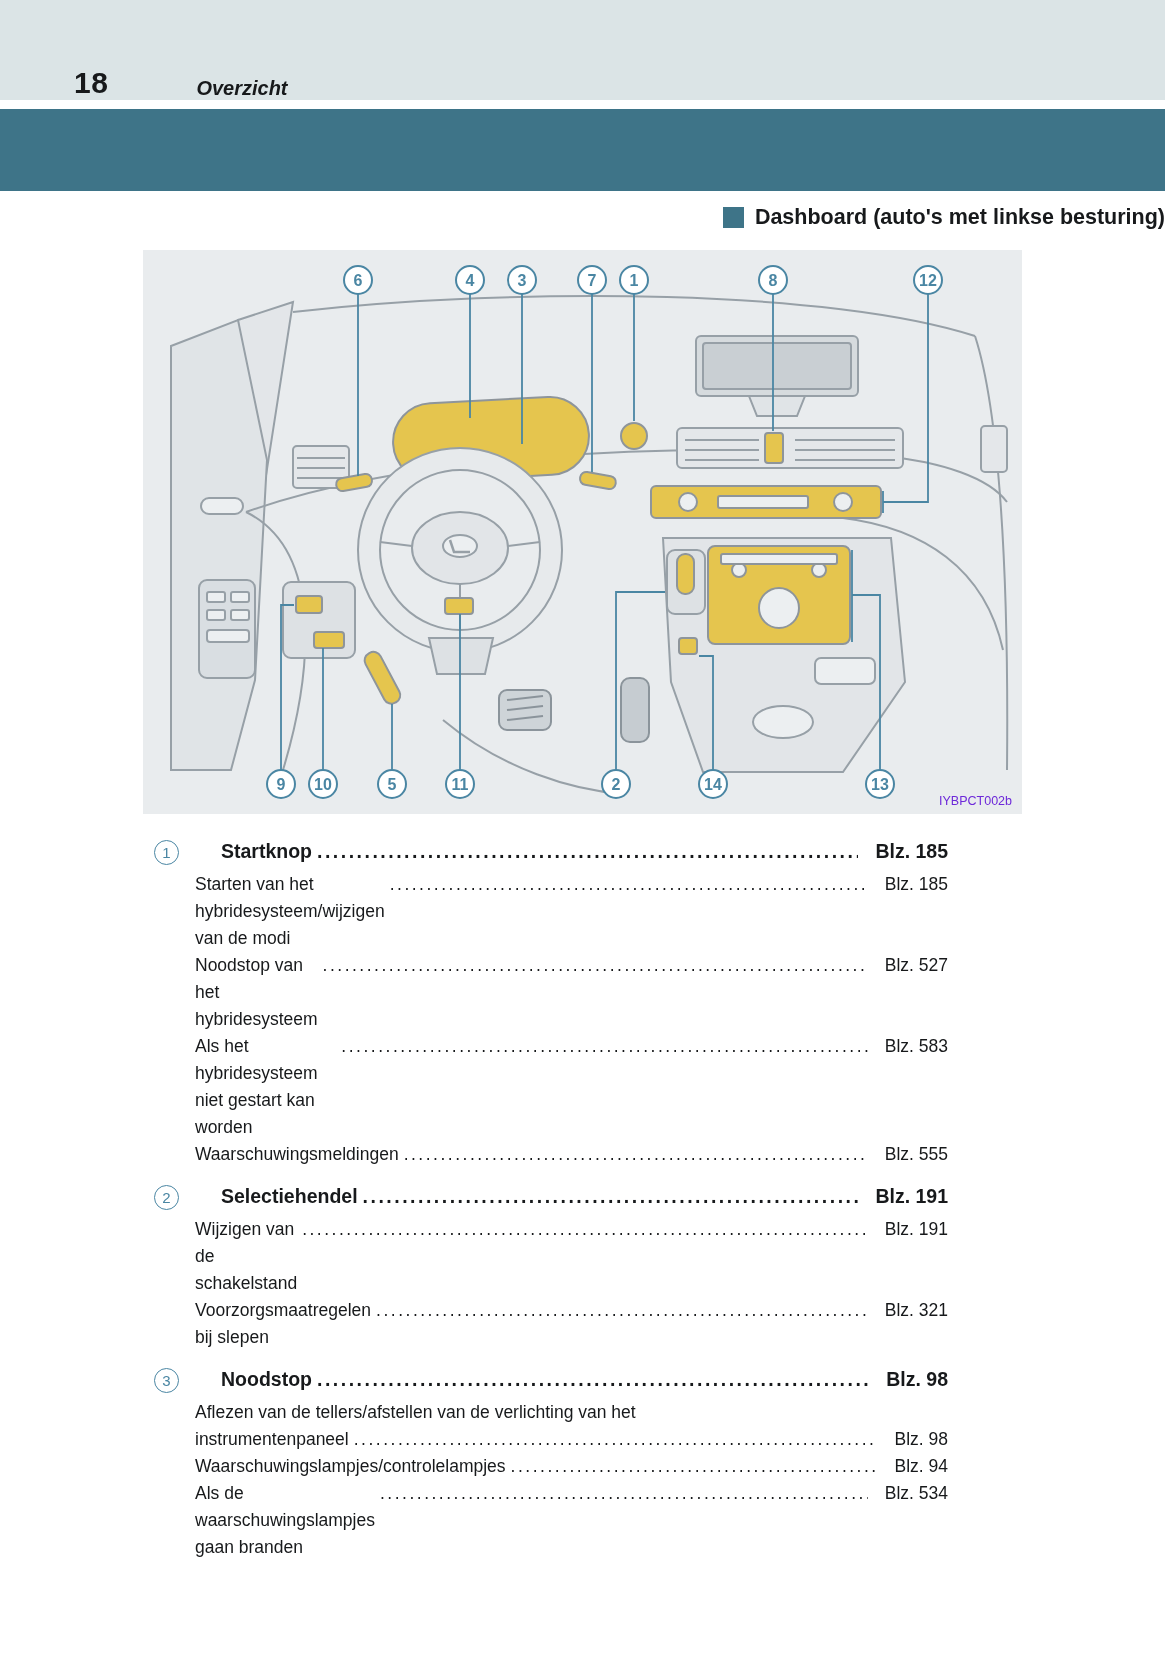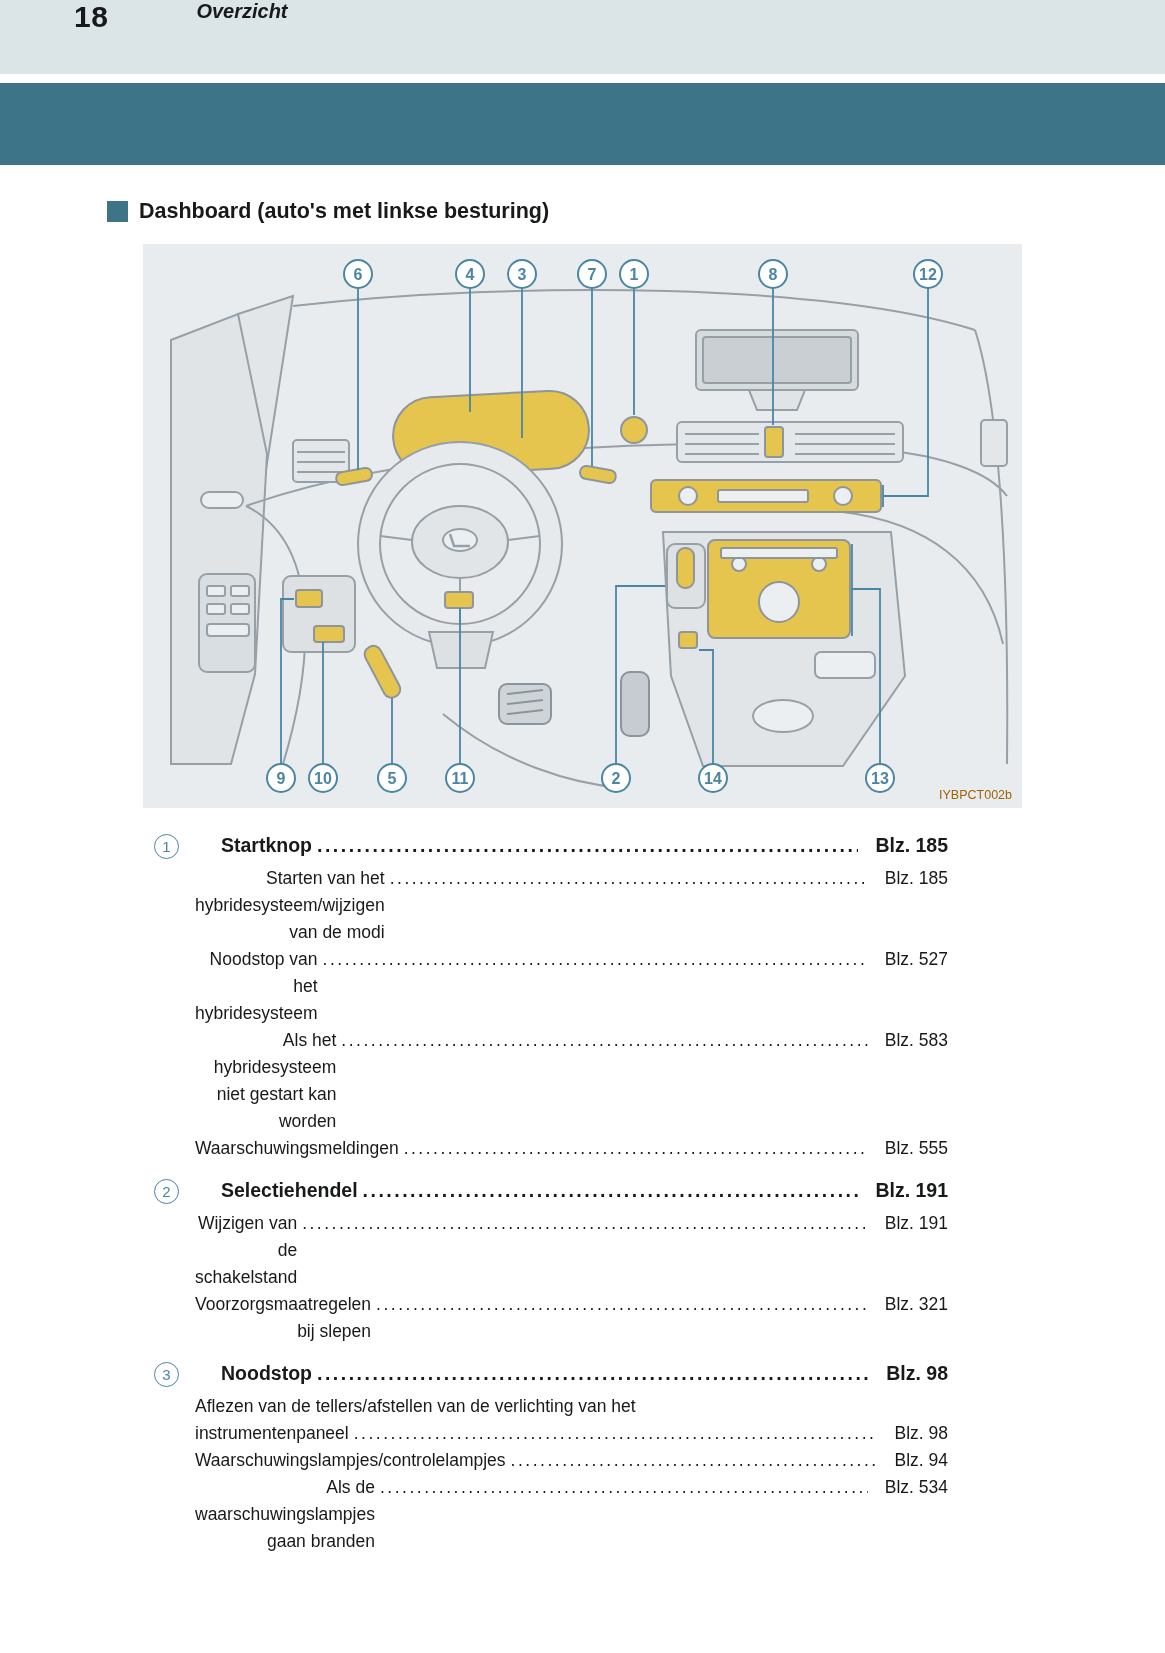--- a/index.html
+++ b/index.html
@@ -10,41 +10,41 @@
     --yellow:#e5c54e;
     --line-gray:#97a0a7;
   }
   *{margin:0;padding:0;box-sizing:border-box;}
   html,body{width:1165px;}
   body{
     height:1653px;background:#ffffff;color:#17191b;
     font-family:"Liberation Sans","DejaVu Sans",sans-serif;
     position:relative;overflow:hidden;
   }
-  .topbar{height:74px;background:var(--header-bg);display:flex;align-items:flex-start;}
+  .topbar{height:100px;background:var(--header-bg);display:flex;align-items:flex-end;}
   .pagenum{font-size:30px;font-weight:bold;margin-left:74px;letter-spacing:.5px;}
   .section{font-size:20px;font-weight:bold;margin-left:88px;font-style:italic;}
   .band{height:82px;background:var(--band);margin-top:9px;}
-  .heading{display:flex;align-items:center;gap:11px;margin:34px 0 0 107px;
-           font-size:21.5px;font-weight:bold;}
+  .heading{display:flex;align-items:center;gap:11px;margin:14px 0 0 107px;
+           font-size:21.5px;font-weight:bold;justify-content:flex-end;}
   .bullet{width:21px;height:21px;background:var(--band);flex:none;}
   .figure{position:relative;width:879px;height:564px;margin:20px 0 0 143px;background:var(--diagram-bg);}
-  .figcode{position:absolute;right:10px;bottom:6px;font-size:12.5px;color:#a16207;}
+  .figcode{position:absolute;right:10px;bottom:6px;font-size:12.5px;color:#6d28d9;}
   .index{width:794px;margin:26px 0 0 154px;}
   .row{display:flex;align-items:baseline;}
   .title-row{margin-top:17px;margin-bottom:6px;font-size:19.5px;font-weight:bold;}
   .item:first-child .title-row{margin-top:0;}
   .circ{flex:none;width:25px;height:25px;border:1.7px solid var(--accent);border-radius:50%;
         color:var(--accent);font-size:15px;font-weight:normal;
         display:flex;align-items:center;justify-content:center;margin-right:16px;align-self:center;}
   .ttl{white-space:nowrap;margin-left:26px;}
   .dots{flex:1 1 auto;overflow:hidden;white-space:nowrap;margin:0 5px;}
   .dots::after{content:"..........................................................................................................................................................................................";letter-spacing:2.5px;}
   .pg{white-space:nowrap;margin-left:12px;}
-  .sub-row{font-size:17.5px;line-height:27px;padding-left:41px;font-weight:normal;text-align:right;}
+  .sub-row{font-size:17.5px;line-height:27px;padding-left:41px;font-weight:normal;}
   .pre-line{font-size:17.5px;line-height:27px;padding-left:41px;}
   svg text{font-family:"Liberation Sans","DejaVu Sans",sans-serif;}
 </style>
 </head>
 <body>
 
 <header class="topbar">
   <span class="pagenum">18</span>
   <span class="section">Overzicht</span>
 </header>

